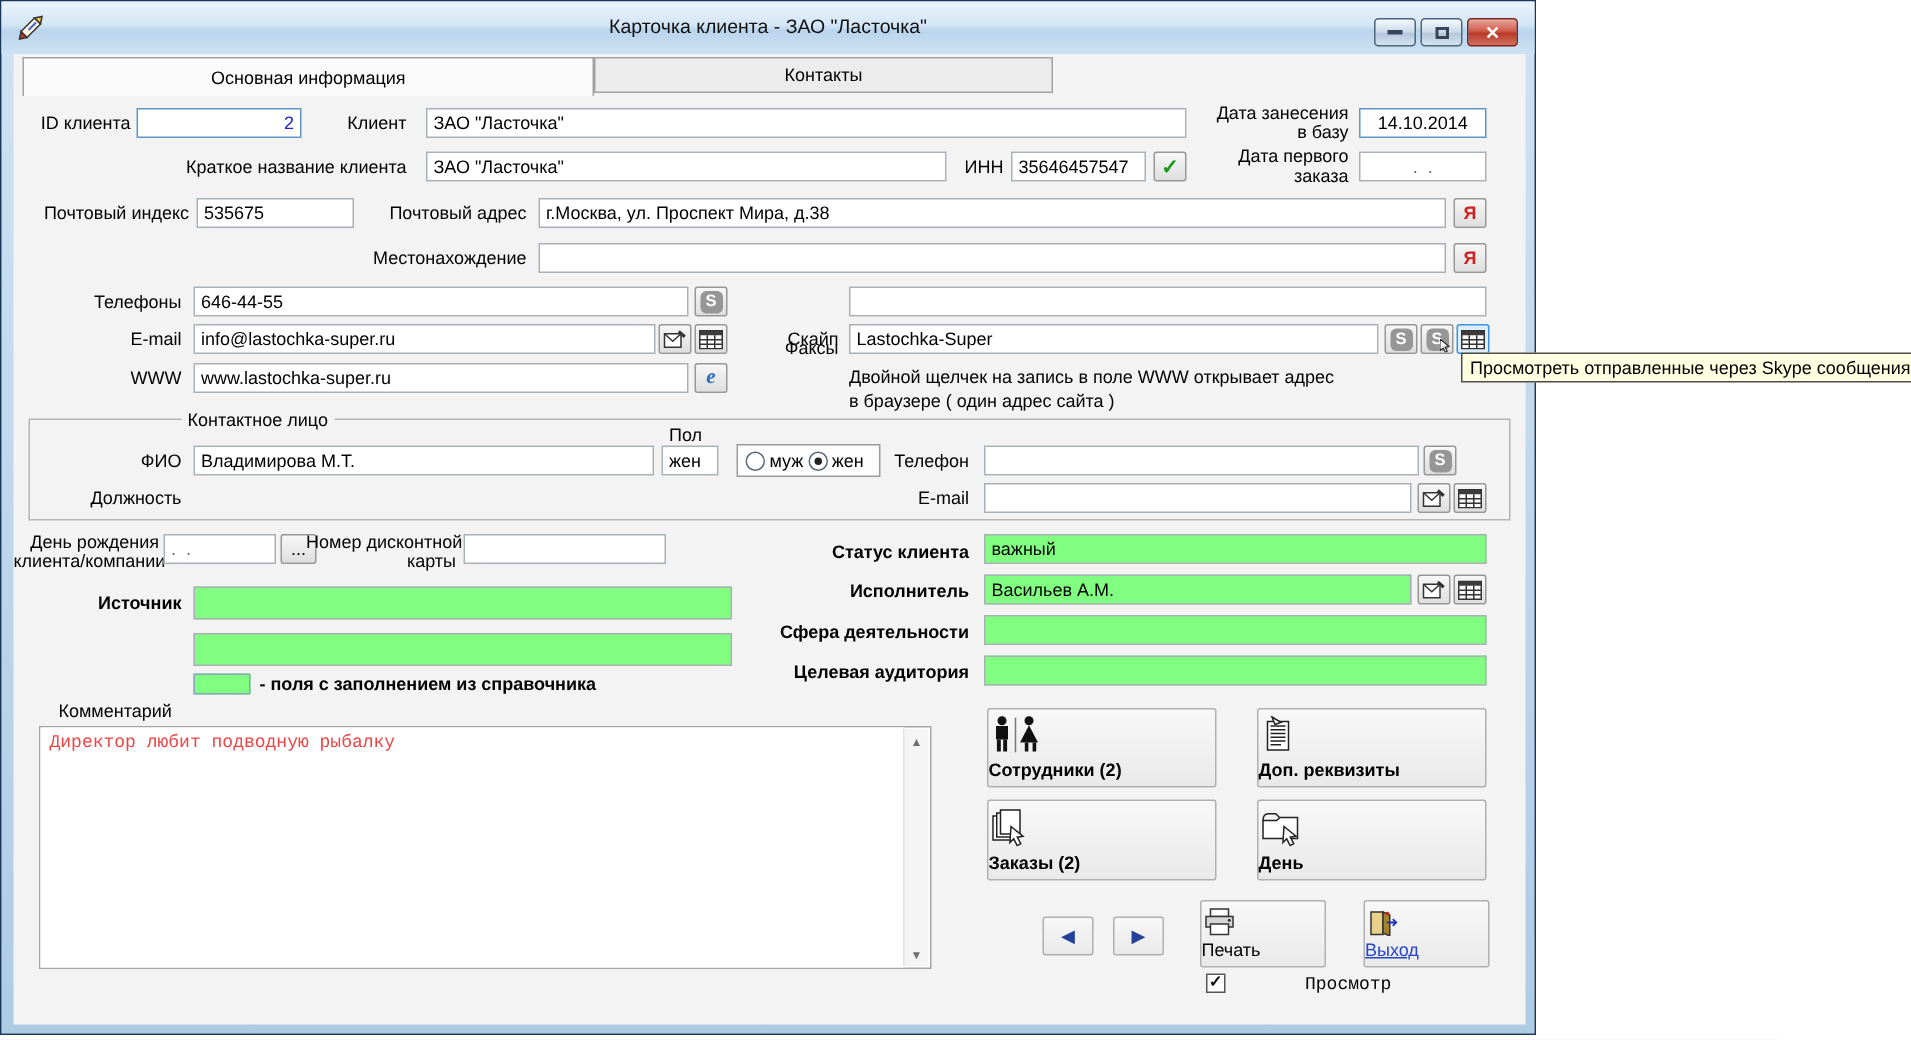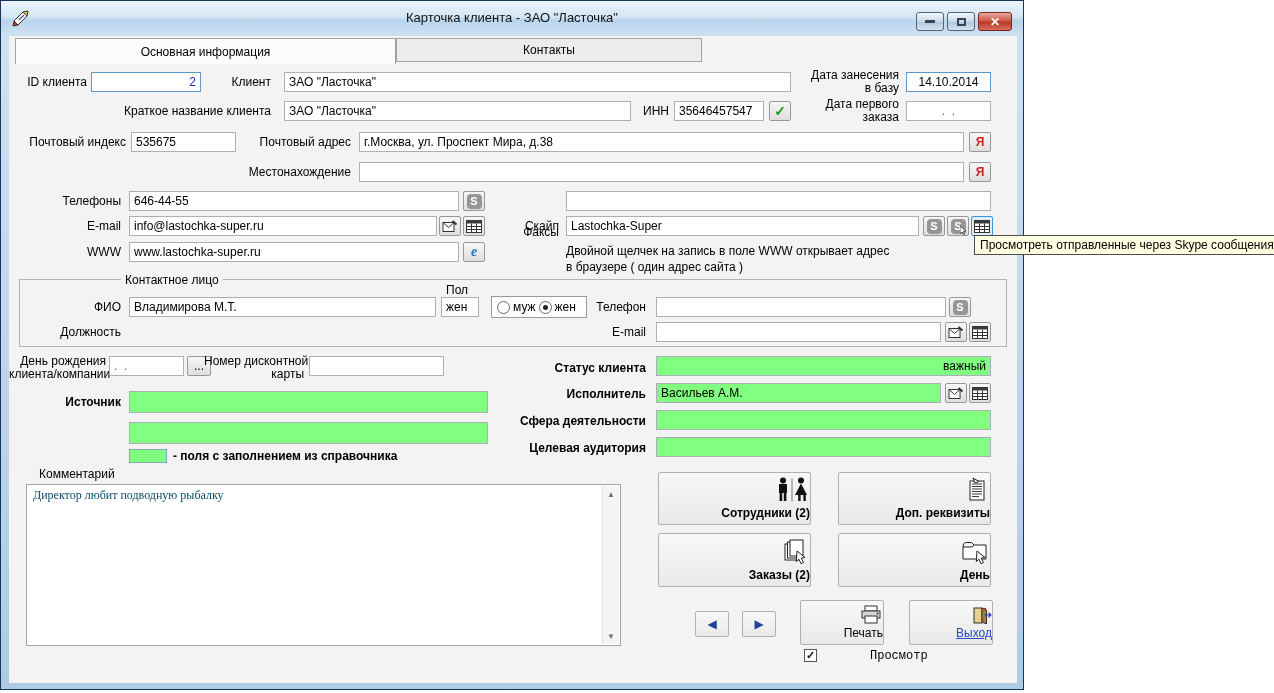--- a/index.html
+++ b/index.html
@@ -32,24 +32,24 @@
   .ie-glyph{color:#2a6fc4;font-weight:bold;font-style:italic;font-size:14px;font-family:"Liberation Serif",serif;}
   .hint{position:absolute;font-size:12px;color:#000;white-space:nowrap;}
   .tooltip{position:absolute;left:974px;top:235px;background:#ffffe1;border:1px solid #4d4d4d;font-size:12px;color:#000;padding:2px 5px;white-space:nowrap;z-index:60;}
   .groupbox{position:absolute;border:1px solid #b5b5b5;}
   .group-legend{position:absolute;font-size:12px;background:#f3f3f3;padding:0 4px;white-space:nowrap;}
   .radiogroup{position:absolute;border:1px solid #9a9a9a;background:#fdfdfd;box-sizing:border-box;display:flex;align-items:center;gap:3px;padding:0 5px;font-size:12px;}
   .radio{width:11px;height:11px;border:1px solid #5a6a78;border-radius:50%;background:#fff;display:inline-block;position:relative;flex:none;}
   .radio.sel::after{content:"";position:absolute;left:3px;top:3px;width:5px;height:5px;border-radius:50%;background:#222;}
   .legend-swatch{position:absolute;width:38px;height:14px;background:#80ff80;border:1px solid #86a6bc;box-sizing:border-box;}
   .comment-box{position:absolute;background:#fff;border:1px solid #a5a5a5;box-sizing:border-box;}
-  .comment-text{position:absolute;left:0;top:0;right:17px;bottom:0;border:none;outline:none;resize:none;background:#fff;font-family:Liberation Serif, serif;font-size:12px;color:#0c4a6e;padding:3px 4px 3px 6px;overflow:hidden;}
+  .comment-text{position:absolute;left:0;top:0;right:17px;bottom:0;border:none;outline:none;resize:none;background:#fff;font-family:Liberation Mono, monospace;font-size:12px;color:#ef4444;padding:3px 4px 3px 6px;overflow:hidden;}
   .scrollbar{position:absolute;top:1px;right:1px;bottom:1px;width:16px;background:#f5f5f5;border-left:1px solid #e2e2e2;}
   .scroll-arrow{position:absolute;left:0;width:16px;height:16px;display:flex;align-items:center;justify-content:center;font-size:8px;color:#707070;}
-  .bigbtn{position:absolute;box-sizing:border-box;border:1px solid #b0b0b0;background:linear-gradient(#f8f8f8,#e9e9e9);border-radius:2px;display:flex;flex-direction:column;align-items:flex-end;justify-content:center;gap:3px;font-size:12px;font-weight:bold;color:#000;}
+  .bigbtn{position:absolute;box-sizing:border-box;border:1px solid #b0b0b0;background:linear-gradient(#f8f8f8,#e9e9e9);border-radius:2px;display:flex;flex-direction:column;align-items:flex-start;justify-content:center;gap:3px;font-size:12px;font-weight:bold;color:#000;}
   .navbtn{position:absolute;width:34px;height:26px;box-sizing:border-box;border:1px solid #b0b0b0;background:linear-gradient(#f8f8f8,#e9e9e9);border-radius:2px;color:#23409a;display:flex;align-items:center;justify-content:center;font-size:12px;}
   .checkbox{position:absolute;width:13px;height:13px;box-sizing:border-box;border:1px solid #555;background:#fff;display:flex;align-items:center;justify-content:center;font-size:11px;font-weight:bold;color:#111;line-height:11px;}
   .exit-label{color:#2645c8;text-decoration:underline;}
 </style>
 </head>
 <body>
 
 <div class="window">
   <div class="titlebar">
     <svg class="win-icon" viewBox="0 0 19 19">
@@ -211,21 +211,21 @@
     <input class="fld dim" style="left: 100px; top: 320px; width: 75px;" value=".  .">
     <div class="ibtn" style="left:178px;top:320px;width:24px;">
         <span>...</span>
       </div>
     <div class="lbl lbl2" style="left:195px;width:100px;top:319px;">
       <div>Номер дисконтной</div>
       <div>карты</div>
     </div>
     <input class="fld" style="left: 300px; top: 320px; width: 135px;" value="">
     <div class="lbl bold" style="left:490px;width:147px;top:322px;">Статус клиента</div>
-    <input class="fld green" style="left: 647px; top: 320px; width: 335px; text-align: right;" value="важный">
+    <input class="fld green" style="left: 647px; top: 320px; width: 335px;" value="важный">
 
     <div class="lbl bold" style="left:40px;width:72px;top:356px;">Источник</div>
     <input class="fld green" style="left: 120px; top: 355px; width: 359px; height: 22px;" value="">
     <div class="lbl bold" style="left:530px;width:107px;top:348px;">Исполнитель</div>
     <input class="fld green" style="left: 647px; top: 347px; width: 285px;" value="Васильев А.М.">
     <div class="ibtn" style="left:936px;top:347px;">
       <svg width="16" height="13" viewBox="0 0 16 13">
           <rect x="1" y="2.5" width="11" height="9" fill="#fff" stroke="#333"></rect>
           <path d="M1 2.5 L6.5 7.5 L12 2.5" stroke="#333" fill="none"></path>
           <path d="M10.5 1 L14.5 4.5" stroke="#333" stroke-width="2"></path>

